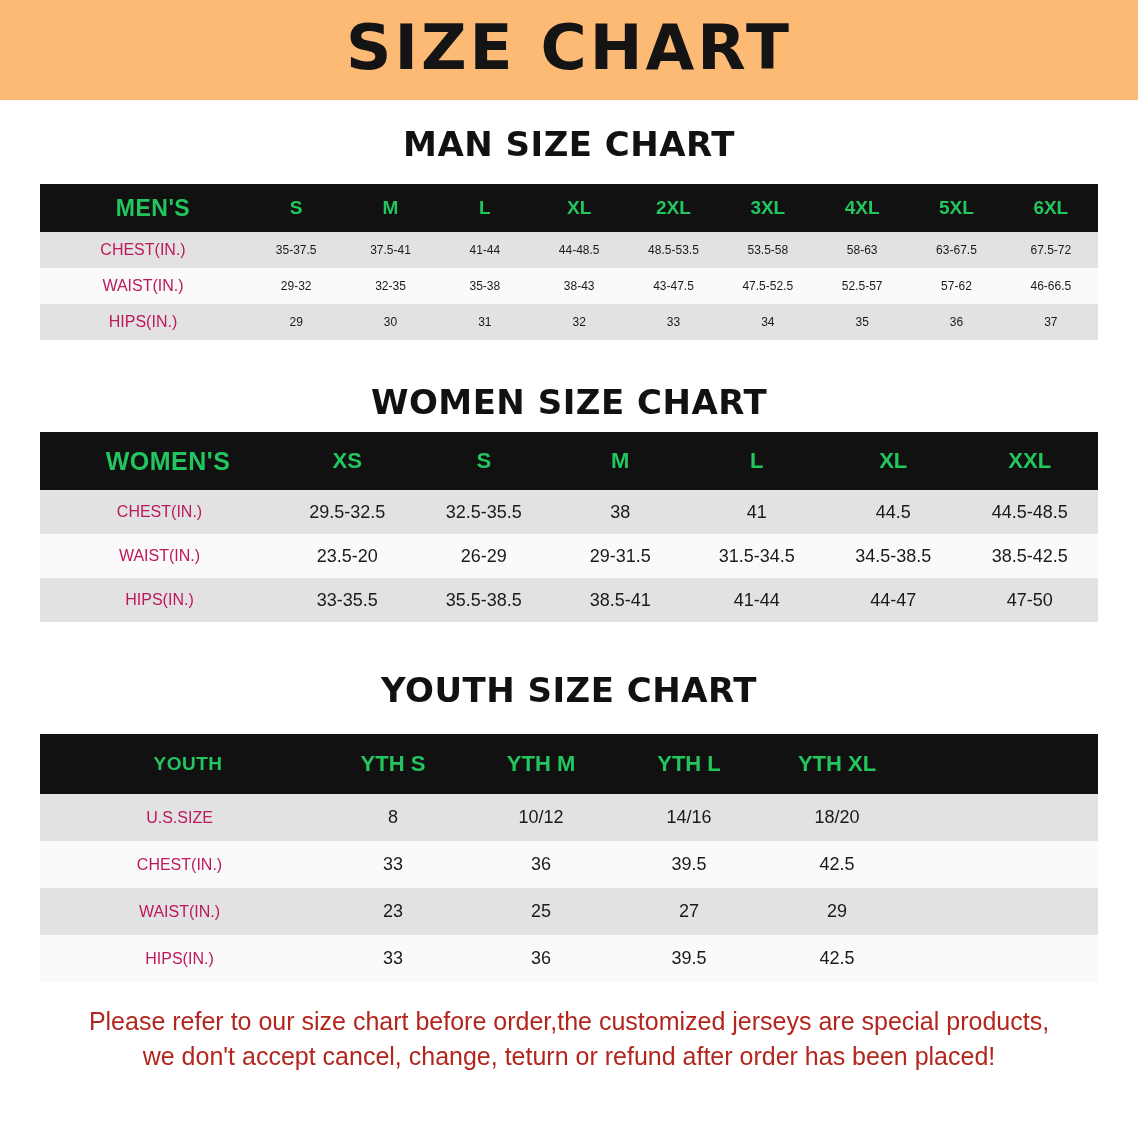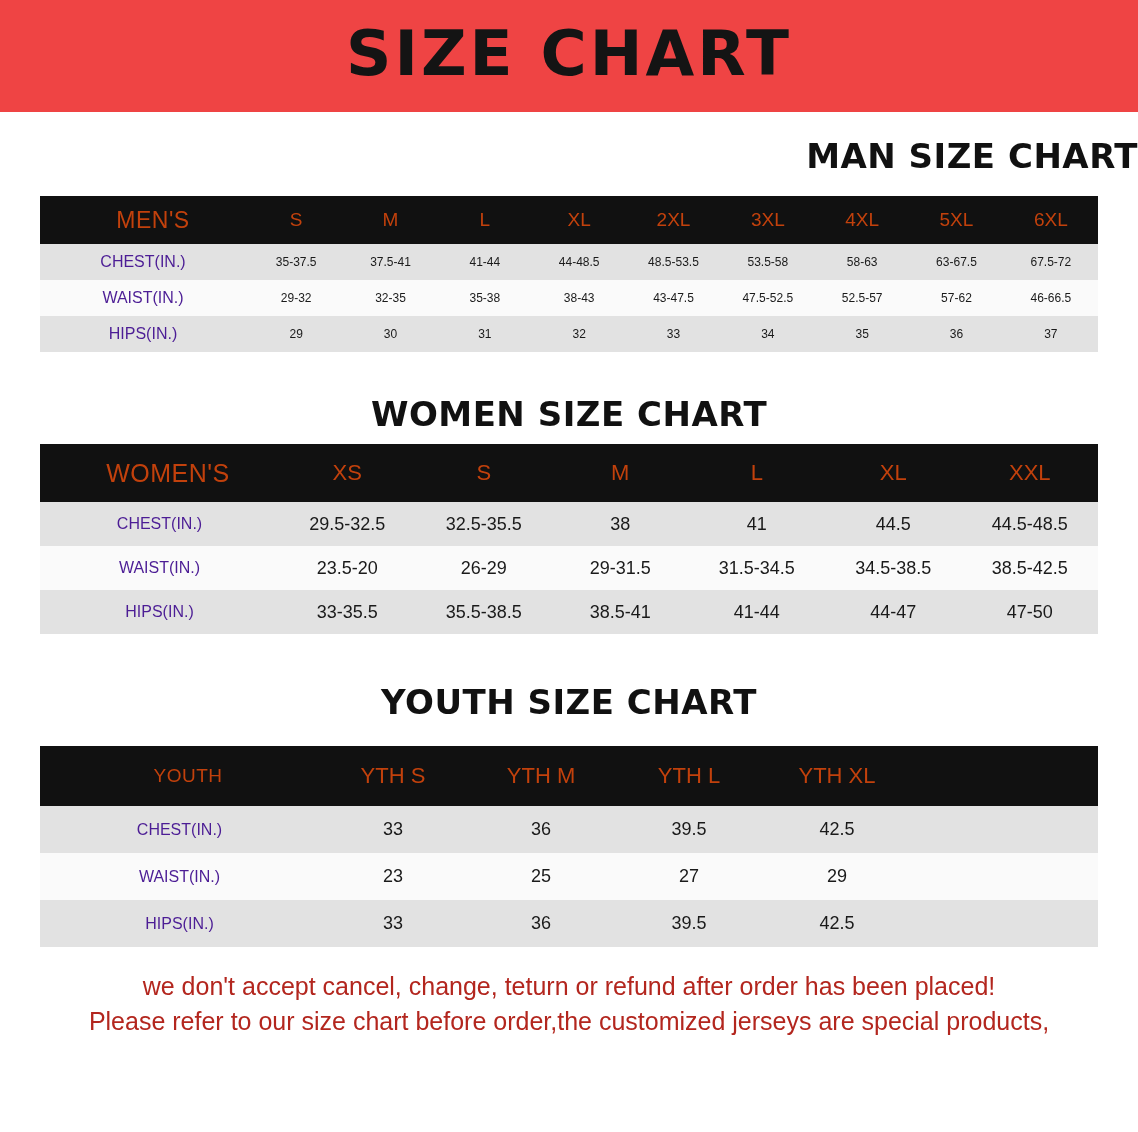--- a/index.html
+++ b/index.html
@@ -12,22 +12,22 @@
     height: 1132px;
     font-family: "Liberation Sans", sans-serif;
     color: #111111;
     overflow: hidden;
     position: relative;
   }
 
   
   .banner {
     width: 100%;
-    height: 112px;
-    background: #ef4444;
+    height: 100px;
+    background: #fdba74;
     display: flex;
     align-items: center;
     justify-content: center;
     box-sizing: border-box;
   }
   .banner-title {
     font-family: "DejaVu Sans", sans-serif;
     font-weight: 700;
     font-size: 63px;
     letter-spacing: 3px;
@@ -39,21 +39,21 @@
 
   
   .section-heading {
     text-align: center;
     font-family: "DejaVu Sans", sans-serif;
     font-weight: 700;
     font-size: 34px;
     letter-spacing: 0.5px;
     color: #111111;
   }
-  .heading-man   { margin: 24px 0 20px 0; text-align: right; }
+  .heading-man   { margin: 24px 0 20px 0; }
   .heading-women { margin: 42px 0 10px 0; }
   .heading-youth { margin: 48px 0 24px 0; }
 
   
   .table-wrap {
     margin: 0 40px;
   }
   table.size-table {
     width: 1058px;
     border-collapse: collapse;
@@ -65,36 +65,36 @@
     font-family: "Liberation Sans", sans-serif;
     color: #1a1a1a;
     white-space: nowrap;
   }
 
   
   table.size-table thead tr {
     background: #111111;
   }
   table.size-table thead th {
-    color: #c2410c;
-    font-weight: 400;
+    color: #22c55e;
+    font-weight: 700;
   }
   th.corner {
     text-align: left;
     padding-left: 18px;
     font-family: "DejaVu Sans", sans-serif;
     letter-spacing: 0.5px;
   }
 
   
   table.size-table tbody tr:nth-child(odd)  { background: #e2e2e2; }
   table.size-table tbody tr:nth-child(even) { background: #fafafa; }
   table.size-table tbody td.rowlabel {
     font-size: 16px;
-    color: #4c1d95;
+    color: #be185d;
   }
 
   
   .men thead th        { font-size: 19px; height: 46px; }
   .men th.corner       { font-size: 23px; }
   .men tbody td        { font-size: 12px; height: 34px; }
   .men tbody td.rowlabel { padding-right: 4px; }
 
   
   .women thead th      { font-size: 22px; height: 56px; }
@@ -237,20 +237,28 @@
         <th class="corner" style="width:260px">YOUTH</th>
         <th>YTH S</th>
         <th>YTH M</th>
         <th>YTH L</th>
         <th>YTH XL</th>
         <th style="width:185px"></th>
       </tr>
     </thead>
     <tbody>
       <tr>
+        <td class="rowlabel">U.S.SIZE</td>
+        <td>8</td>
+        <td>10/12</td>
+        <td>14/16</td>
+        <td>18/20</td>
+        <td></td>
+      </tr>
+      <tr>
         <td class="rowlabel">CHEST(IN.)</td>
         <td>33</td>
         <td>36</td>
         <td>39.5</td>
         <td>42.5</td>
         <td></td>
       </tr>
       <tr>
         <td class="rowlabel">WAIST(IN.)</td>
         <td>23</td>
@@ -265,15 +273,15 @@
         <td>36</td>
         <td>39.5</td>
         <td>42.5</td>
         <td></td>
       </tr>
     </tbody>
   </table>
 </div>
 
 <div class="note">
+  <div>Please refer to our size chart before order,the customized jerseys are special products,</div>
   <div>we don't accept cancel, change, teturn or refund after order has been placed!</div>
-  <div>Please refer to our size chart before order,the customized jerseys are special products,</div>
 </div>
 
 </body></html>

